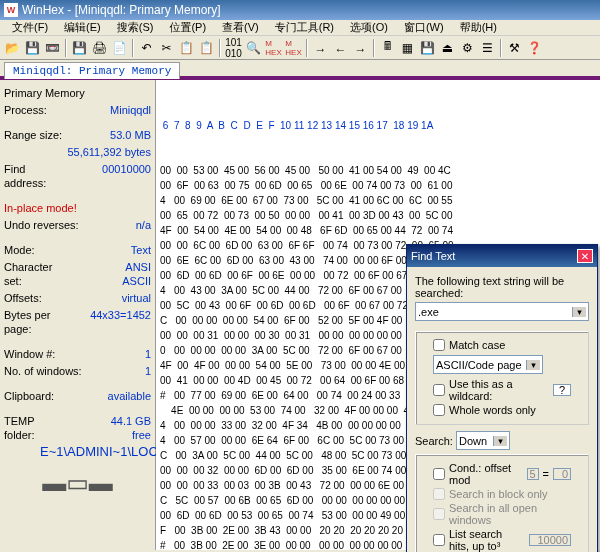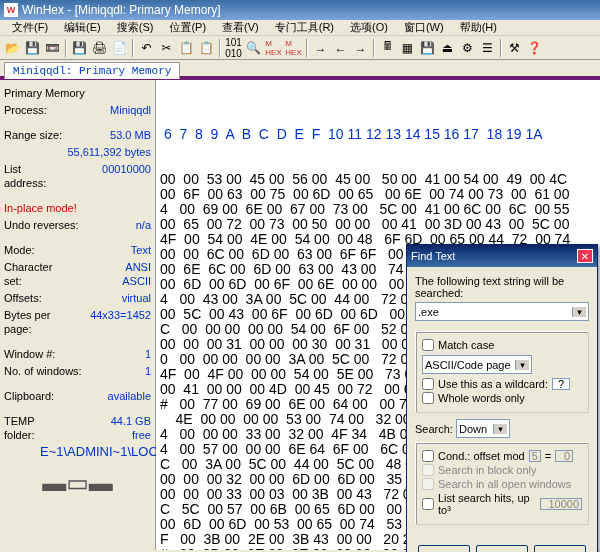--- a/index.html
+++ b/index.html
@@ -13,29 +13,29 @@
 .tsep { width: 2px; height: 18px; border-left: 1px solid #999; border-right: 1px solid #fff; margin: 0 2px; }
 .tabbar { height: 20px; background: #ece9d8; padding: 2px 0 0 4px; border-bottom: 4px solid #701a75; }
 .tab { display: inline-block; background: #fff; border: 1px solid #999; border-bottom: none; padding: 2px 8px; font-size: 11px; font-family: 'Courier New', monospace; color: #0042c1;}
 .main { display: flex; height: 470px; }
 .sidebar { width: 156px; background: #ece9d8; padding: 6px 4px; font-size: 11px; border-right: 1px solid #999; }
 .srow { display: flex; justify-content: space-between; margin-bottom: 3px; line-height: 14px; }
 .srow .lbl { color: #000; }
 .srow .val { color: #0033cc; text-align: right; margin-left: 36px; }
 .srow .red { color: #c00; }
 .chip { margin-top: 10px; text-align: center; font-size: 24px; color: #555;}
-.hexarea { flex: 1; background: #fff; font-family: 'Courier New', monospace; font-size: 14px; padding: 17px 4px; color: #000; line-height: 15px; white-space: pre; overflow: hidden; }
+.hexarea { flex: 1; background: #fff; font-family: 'Courier New', monospace; font-size: 10px; padding: 8px 4px; color: #000; line-height: 15px; white-space: pre; overflow: hidden; }
 .hexhdr { color: #0033cc; }
 .dialog { position: absolute; left: 406px; top: 244px; width: 192px; background: #ece9d8; border: 1px solid #0a246a; box-shadow: 2px 2px 4px rgba(0,0,0,.4); }
 .dlg-title { height: 22px; background: linear-gradient(#0a246a,#3a6ea5); color: #fff; display: flex; align-items: center; justify-content: space-between; padding: 0 4px; font-size: 11px; font-weight: normal; }
 .dlg-close { width: 16px; height: 14px; background: #e35; color: #fff; display: flex; align-items: center; justify-content: center; border: 1px solid #fff; font-size: 10px; }
 .dlg-body { padding: 8px; font-size: 11px; }
 .dlg-combo { height: 19px; border: 1px solid #7f9db9; background: #fff; font-size: 11px; padding: 0 16px 0 2px; position: relative; display: inline-flex; align-items: center;}
 .dlg-combo::after { content: "▾"; position: absolute; right: 2px; color: #000; font-size: 9px; background: #d4d0c8; width: 13px; text-align: center; border-left: 1px solid #7f9db9;}
-.grp { border: 1px solid #ccc; border-top-color: #fff; border-left-color: #fff; padding: 5px 6px 6px; margin: 4px 0 6px; background: #ece9d8; box-shadow: inset 1px 1px 0 #999;}
+.grp { border: 1px solid #ccc; border-top-color: #fff; border-left-color: #fff; padding: 5px 17px 6px; margin: 4px 0 6px; background: #ece9d8; box-shadow: inset 1px 1px 0 #999;}
 .chk { display: flex; align-items: center; gap: 4px; margin: 2px 0; }
 .chk input { width: 12px; height: 12px; }
 .chk .dis { color: #888; }
 .nf { width: 34px; height: 17px; border: 1px solid #7f9db9; background: #fff; font-size: 11px; padding: 0 2px; text-align: right; }
 .nf.dis { background: #ece9d8; color: #888; }
 .dlg-btns { display: flex; justify-content: center; gap: 6px; padding: 6px 0 8px; background: #ece9d8;}
 .dlg-btn { width: 52px; height: 21px; border: 1px solid #003c74; background: #ece9d8; font-size: 11px; display: flex; align-items: center; justify-content: center; border-radius: 2px;}
 .dlg-btn u { text-decoration: underline; }
 </style>
 </head>
@@ -108,21 +108,21 @@
     <div style="height:8px"></div>
     <div class="srow">
         <span class="lbl">Range size:</span>
         <span class="val">53.0 MB</span>
       </div>
     <div class="srow">
         <span></span>
         <span class="val">55,611,392 bytes</span>
       </div>
     <div class="srow">
-        <span class="lbl">List address:</span>
+        <span class="lbl">Find address:</span>
         <span class="val">00010000</span>
       </div>
     <div style="height:8px"></div>
     <div class="srow">
         <span class="red">In-place mode!</span>
       </div>
     <div class="srow">
         <span class="lbl">Undo reverses:</span>
         <span class="val">n/a</span>
       </div>

